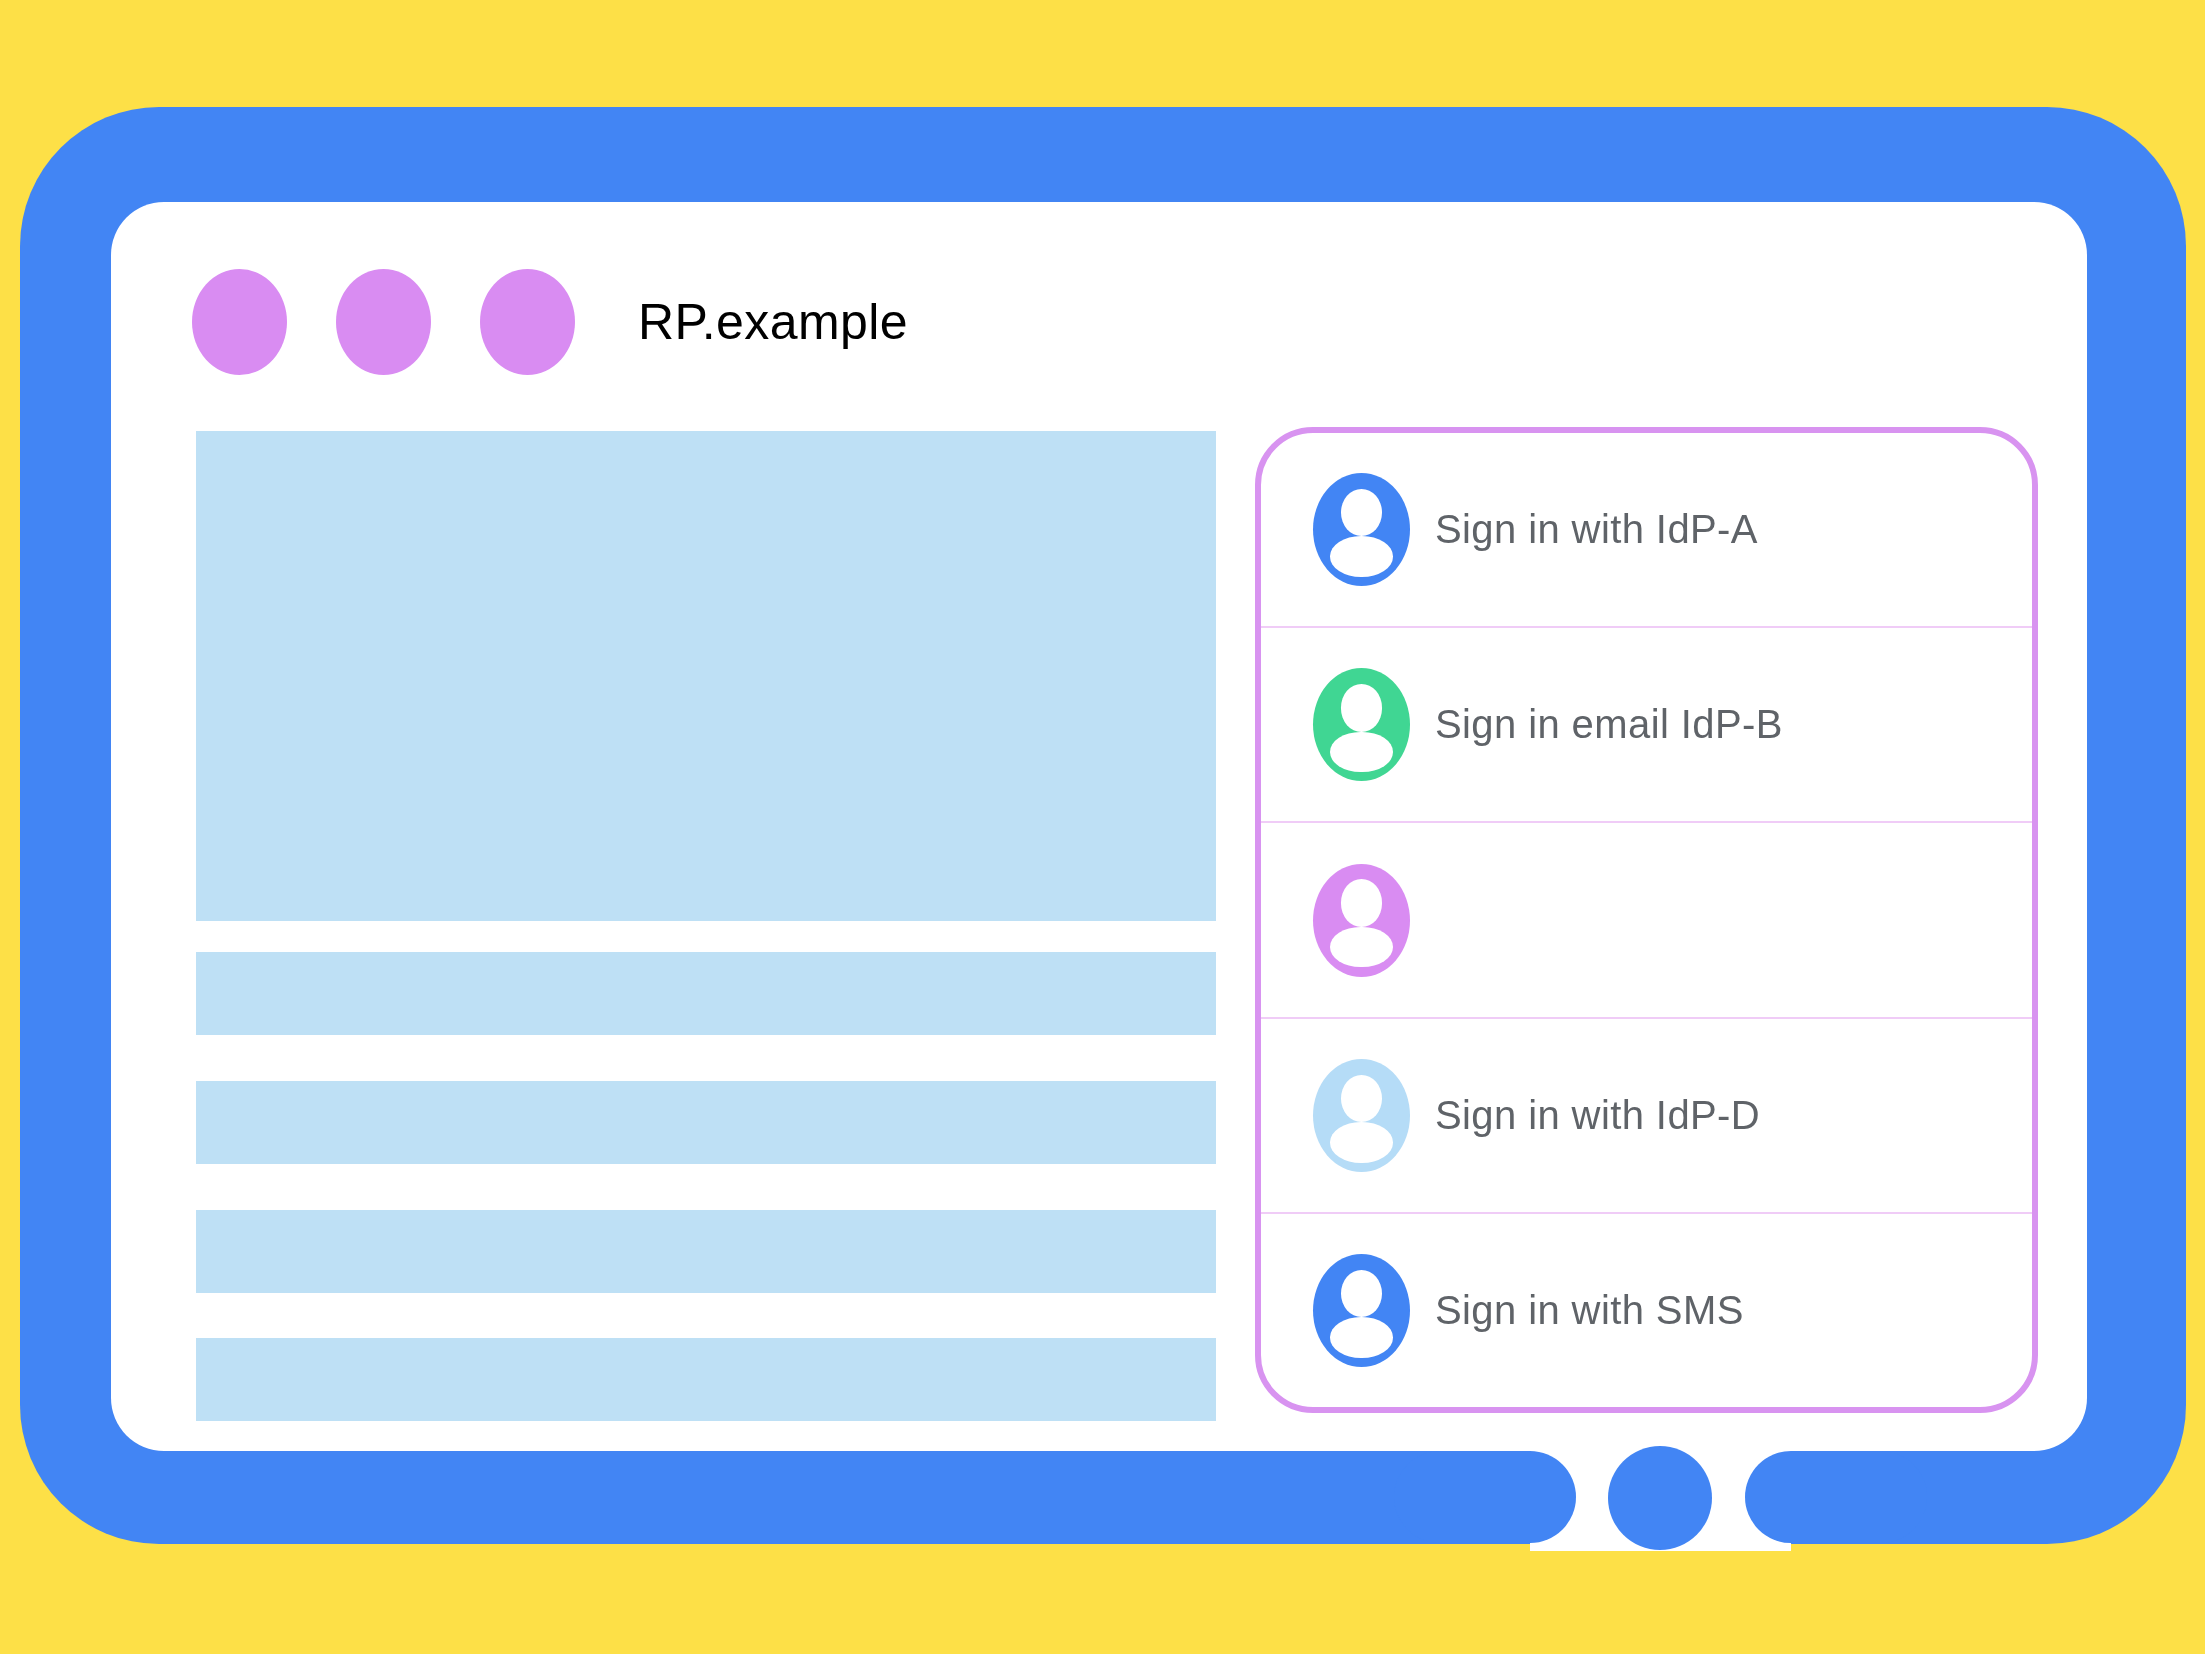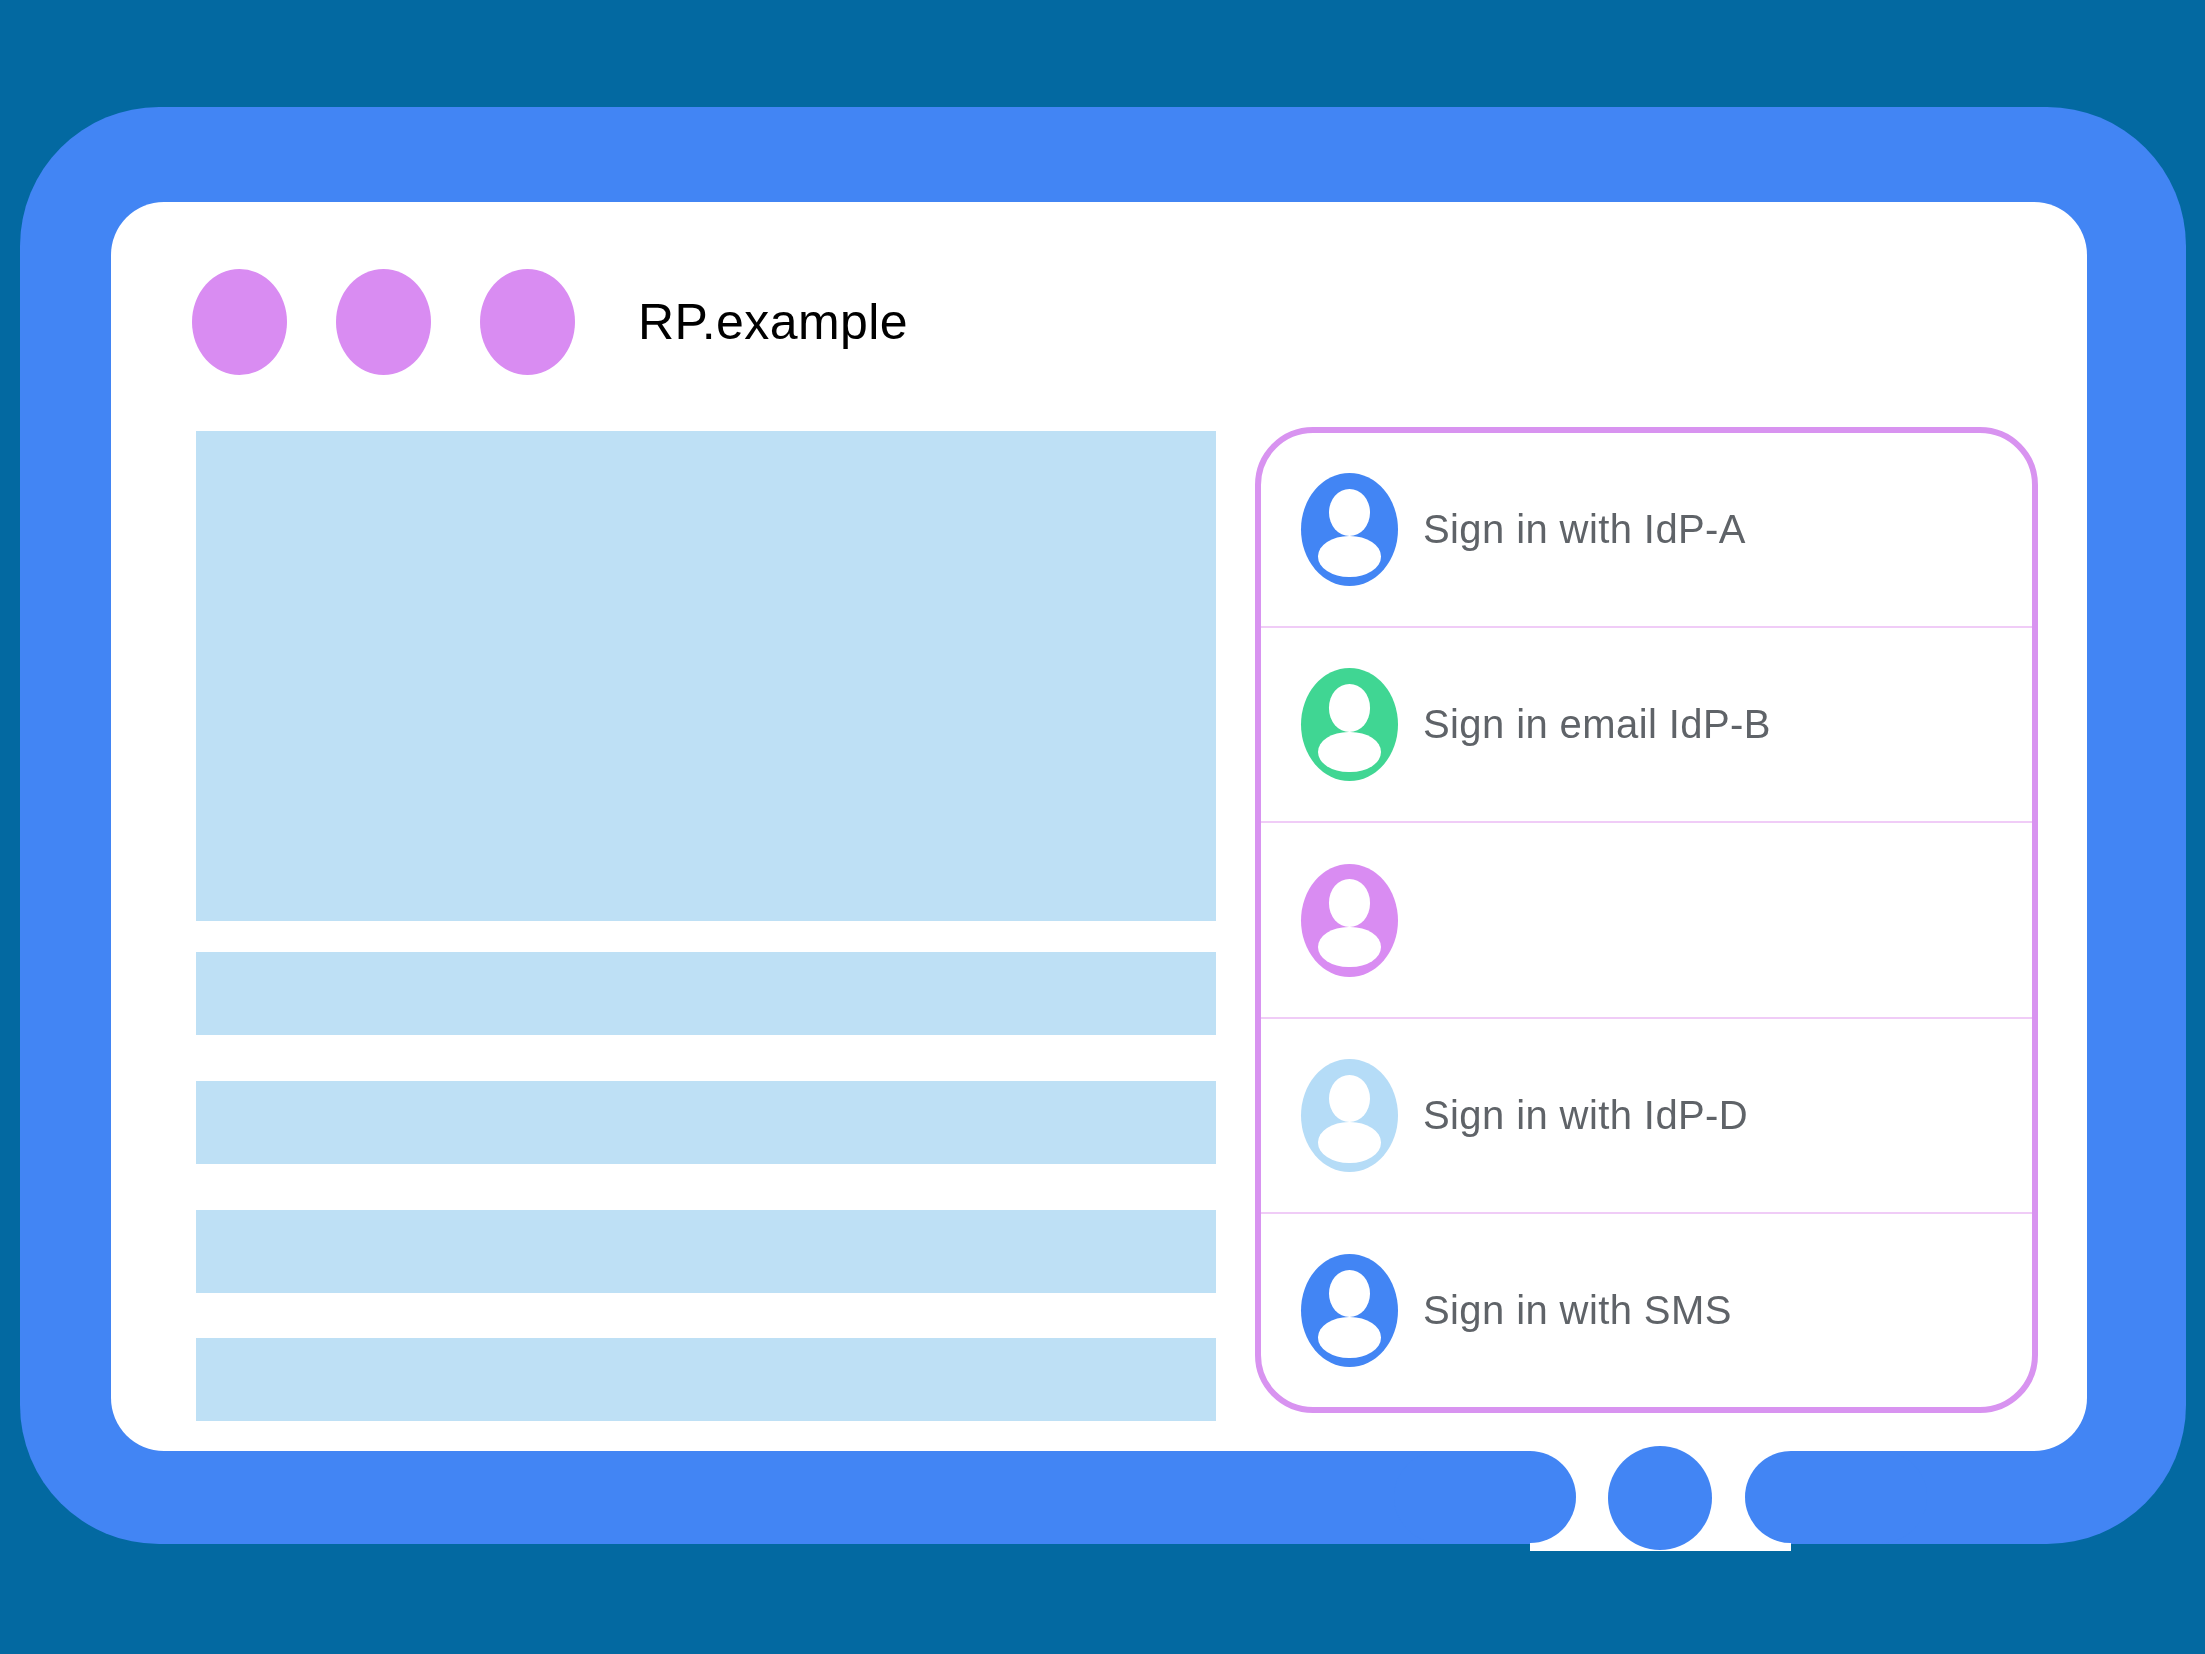--- a/index.html
+++ b/index.html
@@ -1,18 +1,18 @@
 <!DOCTYPE html>
 <html style="font-size:14px"><head>
 <meta charset="utf-8">
 <style>
   html,body{margin:0;padding:0;background:#ffffff;}
   .stage{
     position:relative;width:2206px;height:1654px;overflow:hidden;
-    background:#0369a1;font-family:"Liberation Sans",sans-serif;
+    background:#fde047;font-family:"Liberation Sans",sans-serif;
   }
   
   .frame{
     position:absolute;left:20px;top:107px;width:2166px;height:1437px;
     border-radius:139px;
   }
   .screen{
     position:absolute;left:111px;top:202px;width:1976px;height:1249px;
     background:#ffffff;border-radius:53px;
   }
@@ -35,21 +35,21 @@
   .bar2{top:1081px;height:83px;}
   .bar3{top:1210px;height:83px;}
   .bar4{top:1338px;height:83px;}
   
   .panel{
     position:absolute;left:1255px;top:427px;width:783px;height:986px;
     background:#ffffff;border:6.2px solid #D893F0;border-radius:58px;
     box-sizing:border-box;display:flex;flex-direction:column;overflow:hidden;
   }
   .row{
-    flex:1 1 0;display:flex;align-items:center;padding-left:40px;
+    flex:1 1 0;display:flex;align-items:center;padding-left:52px;
     border-bottom:2.6px solid #F0CCF7;box-sizing:border-box;
   }
   .row:last-child{border-bottom:none;}
   .avatar{
     position:relative;width:97px;height:113px;border-radius:50%;
     overflow:hidden;flex:none;margin-right:25px;
   }
   .avatar .head{
     position:absolute;left:28.5%;top:14%;width:43%;height:42%;
     border-radius:50%;background:#ffffff;

